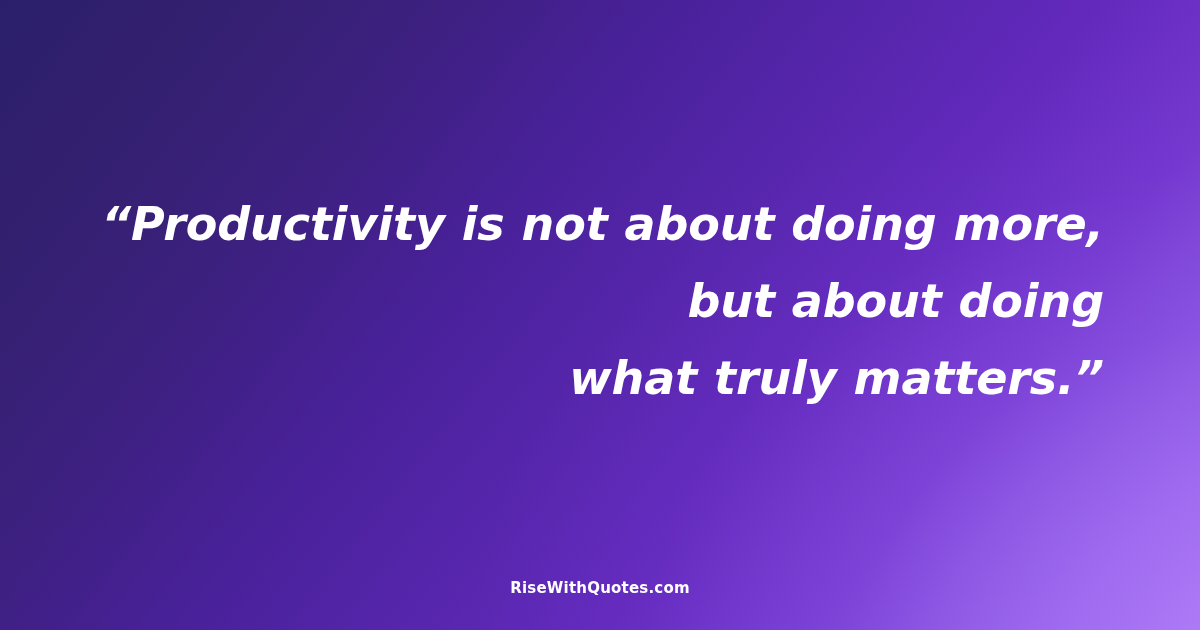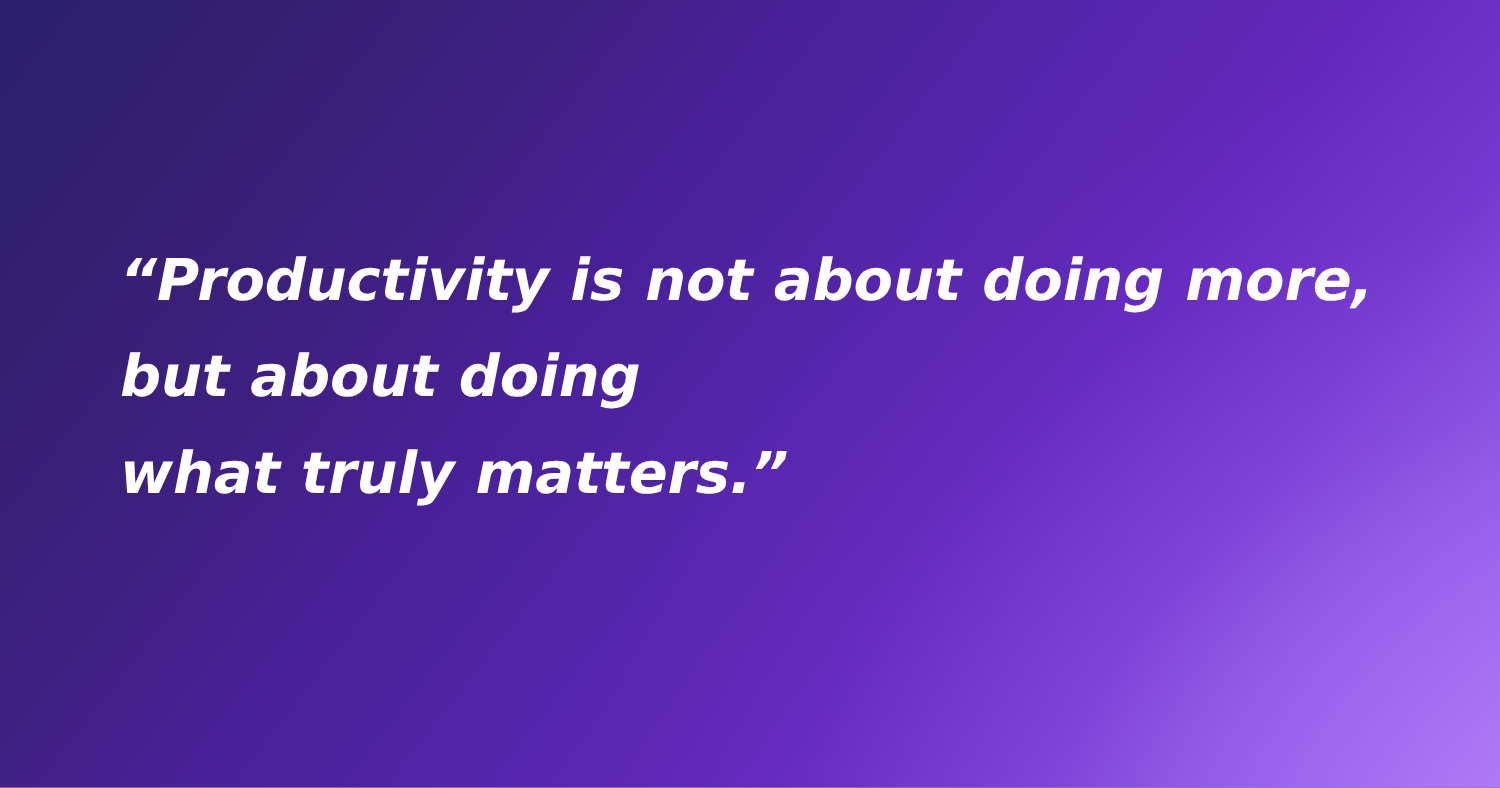--- a/index.html
+++ b/index.html
@@ -44,21 +44,21 @@
     overflow: hidden;
   }
 
   .quote-block {
     position: absolute;
     left: 0;
     right: 0;
     top: 186px;
     padding: 0 96px;
     box-sizing: border-box;
-    text-align: left;
+    text-align: right;
   }
 
   .quote-text {
     margin: 0;
     color: #ffffff;
     font-family: "DejaVu Sans", sans-serif;
     font-style: italic;
     font-weight: bold;
     font-size: 46px;
     line-height: 77px;
@@ -84,14 +84,15 @@
 </head>
 <body>
 
 <div class="quote-card">
 
   <div class="quote-block">
     <p class="quote-text">“Productivity is not about doing more, but about doing
 what truly matters.”</p>
   </div>
 
+  <div class="site-credit">RiseWithQuotes.com</div>
 
 </div>
 
 </body></html>

